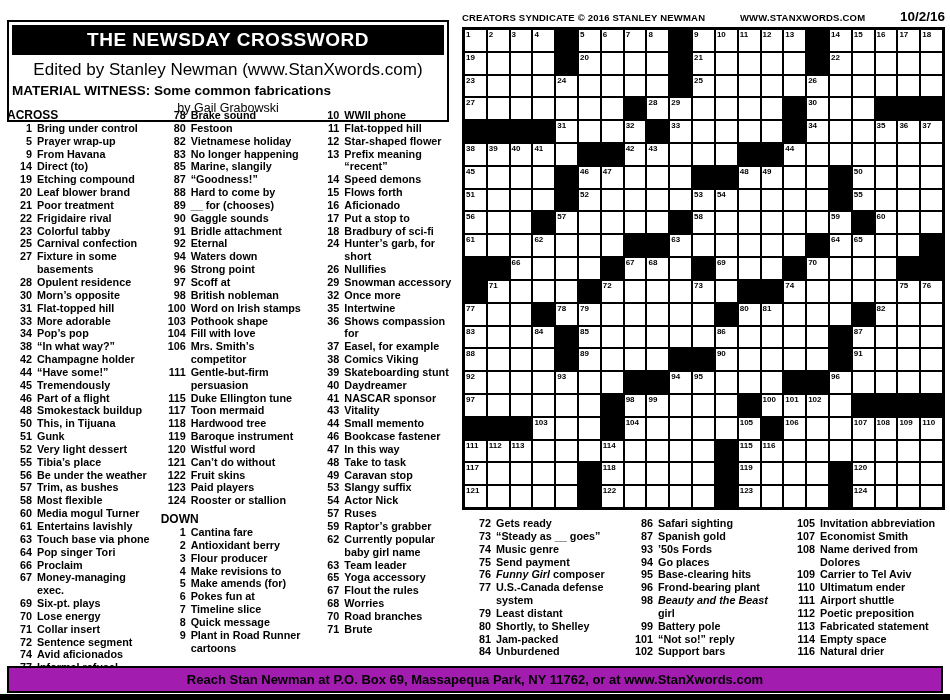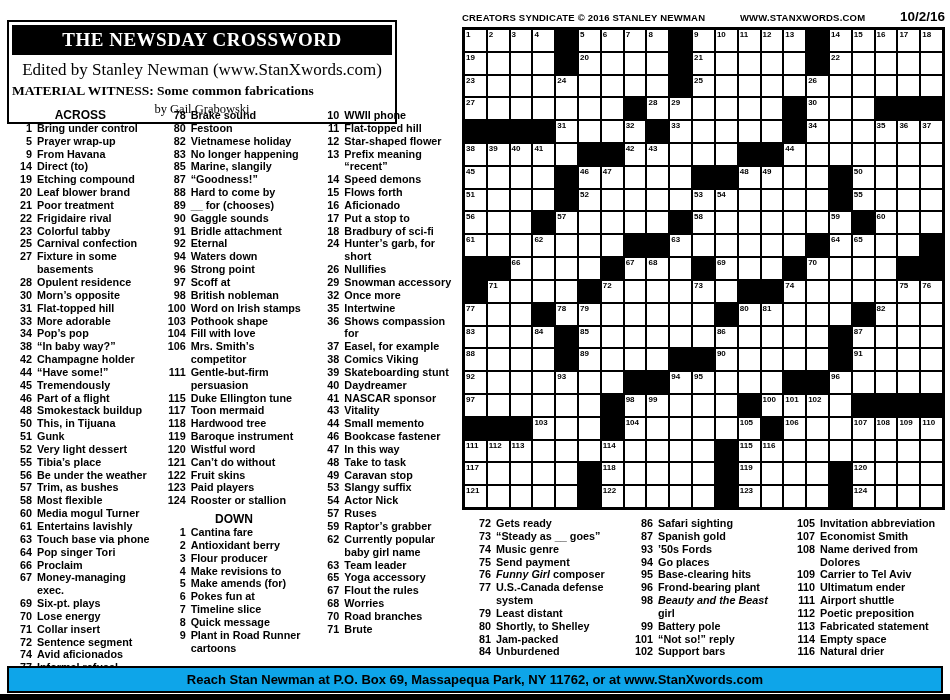--- a/index.html
+++ b/index.html
@@ -1,51 +1,51 @@
 <!DOCTYPE html>
 <html><head>
 <meta charset="utf-8">
 <style>
   html,body{margin:0;padding:0;}
   body{
     width:950px;height:700px;position:relative;background:#fff;
     font-family:"Liberation Sans", sans-serif;color:#000;overflow:hidden;
   }
   
-  .title-box{position:absolute;left:7px;top:20px;width:390px;border:2px solid #000;padding:3px 3px 5px 3px;box-sizing:border-box;background:#fff;font-family:Liberation Serif, serif;}
+  .title-box{position:absolute;left:7px;top:20px;width:442px;border:2px solid #000;padding:3px 3px 5px 3px;box-sizing:border-box;background:#fff;}
   .title-band{background:#000;color:#fff;text-align:center;font-size:19px;font-weight:bold;padding:4px 0;letter-spacing:.5px;}
   .edited{text-align:center;font-size:17px;margin-top:5px;}
   .theme{text-align:left;font-size:13.5px;font-weight:bold;margin-top:3px;}
   .byline{text-align:center;font-size:12.5px;margin-top:3px;}
 
   
   .clues-left{position:absolute;left:7px;top:109px;width:454px;display:flex;gap:7px;}
   .clues-bottom{position:absolute;left:466px;top:517px;width:481px;display:flex;gap:5px;}
   .clue-col{flex:1 1 0;font-size:10.8px;line-height:12.85px;font-weight:bold;}
-  .section-h{font-size:12px;font-weight:bold;margin:0;text-align:center;}
+  .section-h{font-size:12px;font-weight:bold;margin:0;}
   .blk{margin:0;}
   .blk + .blk{margin-top:6px;}
   .clue{display:flex;}
   .clue .n{flex:0 0 25px;text-align:right;padding-right:5px;}
   .clue .t{flex:1;}
   .clue .t i{font-weight:bold;margin-top:40px;}
 
   
   .grid-header{position:absolute;left:462px;top:9px;width:483px;display:flex;justify-content:space-between;align-items:baseline;}
   .gh-copy,.gh-site{font-size:9.5px;font-weight:bold;letter-spacing:.2px;}
   .gh-date{font-size:13.5px;font-weight:bold;}
 
   
   .xw-grid{position:absolute;left:462px;top:27px;width:483px;height:483px;box-sizing:border-box;border:2.5px solid #000;display:grid;grid-template-columns:repeat(21,1fr);grid-template-rows:repeat(21,1fr);background:#fff;}
   .cell{position:relative;border:0.5px solid #000;box-sizing:border-box;background:#fff;}
   .cell.black{background:#000;}
   .cnum{position:absolute;top:0;left:1px;font-size:8px;line-height:9px;font-weight:bold;}
 
   
-  .footer-box{position:absolute;left:7px;top:666px;width:936px;box-sizing:border-box;border:2px solid #000;text-align:center;font-size:13px;font-weight:bold;padding:4px 0;background:#0ea5e9;}
+  .footer-box{position:absolute;left:7px;top:666px;width:936px;box-sizing:border-box;border:2px solid #000;text-align:center;font-size:13px;font-weight:bold;padding:4px 0;background:#a21caf;}
   .bottom-bar{position:absolute;left:0;top:694px;width:950px;height:6px;background:#000;}
 </style>
 </head>
 <body>
 
 <div class="title-box">
   <div class="title-band">THE NEWSDAY CROSSWORD</div>
   <div class="edited">Edited by Stanley Newman (www.StanXwords.com)</div>
   <div class="theme">MATERIAL WITNESS: Some common fabrications</div>
   <div class="byline">by Gail Grabowski</div>
@@ -114,21 +114,21 @@
         <div class="clue">
           <span class="n">33</span>
           <span class="t">More adorable</span>
         </div>
         <div class="clue">
           <span class="n">34</span>
           <span class="t">Pop’s pop</span>
         </div>
         <div class="clue">
           <span class="n">38</span>
-          <span class="t">“In baby way?”</span>
+          <span class="t">“In what way?”</span>
         </div>
         <div class="clue">
           <span class="n">42</span>
           <span class="t">Champagne holder</span>
         </div>
         <div class="clue">
           <span class="n">44</span>
           <span class="t">“Have some!”</span>
         </div>
         <div class="clue">

